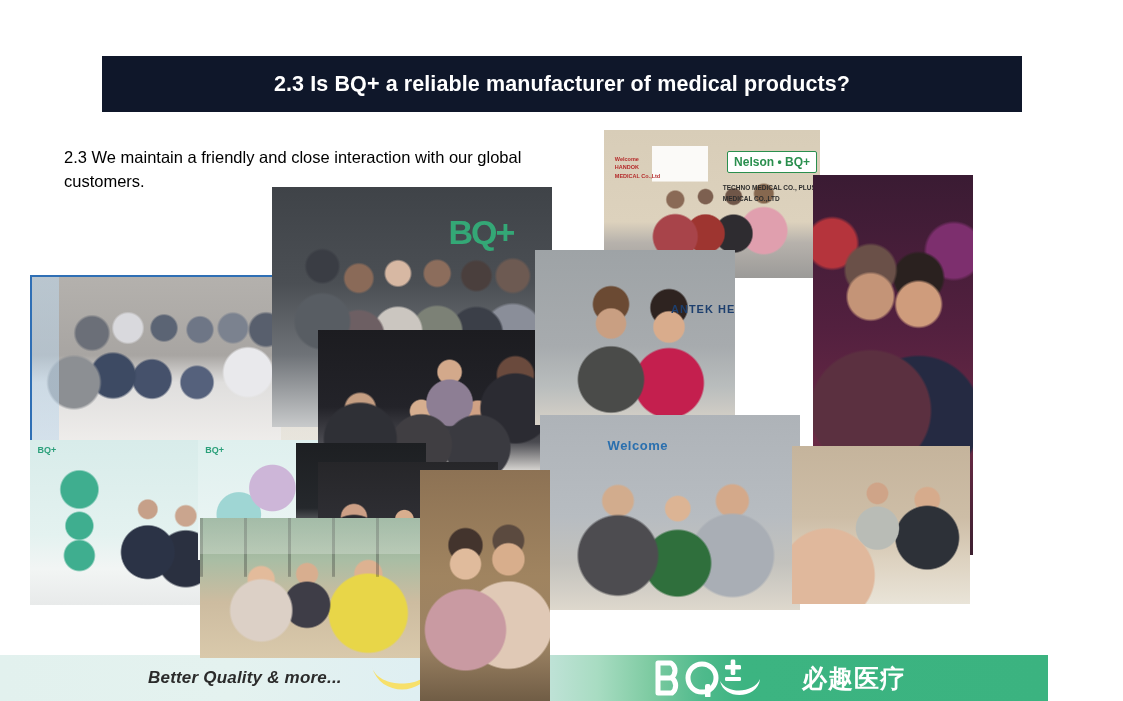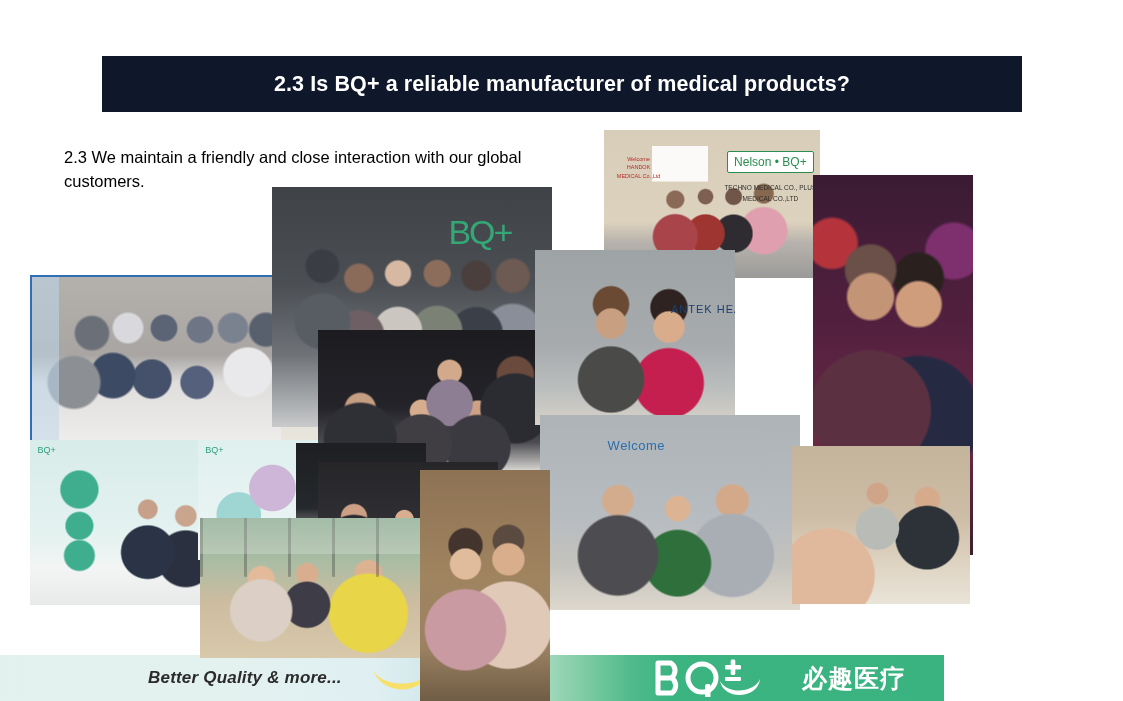--- a/index.html
+++ b/index.html
@@ -64,32 +64,31 @@
     background-repeat: no-repeat;
     background-size: cover;
   }
   .photo .ph-inner {
     position: absolute;
     inset: 0;
   }
   .ph-caption {
     position: absolute;
     font-family: "Liberation Sans", sans-serif;
-    font-weight: normal;
+    font-weight: bold;
     white-space: nowrap;
     pointer-events: none;
-    text-align: center;
   }
 
   
   .footer {
     position: absolute;
     left: 0;
     top: 655px;
-    width: 944px;
+    width: 1048px;
     height: 46px;
     background: linear-gradient(to right,
         #e2f1ee 0%,
         #e4f2ef 22%,
         #dfeff2 40%,
         #cfe6e8 47%,
         #c6e4dd 51%,
         #a8dcc2 57%,
         #7ecba2 62%,
         #4fba8c 67%,

